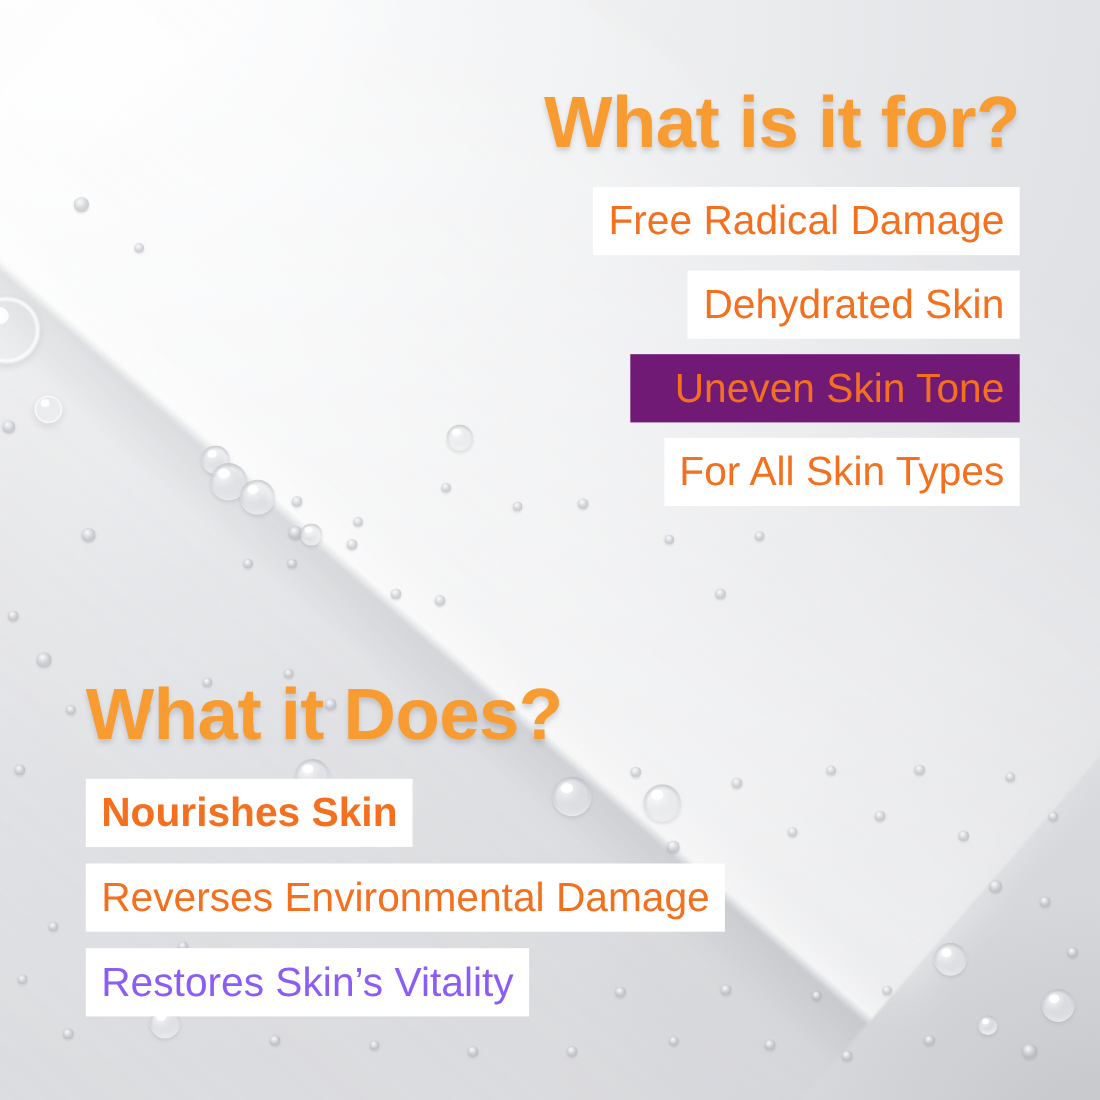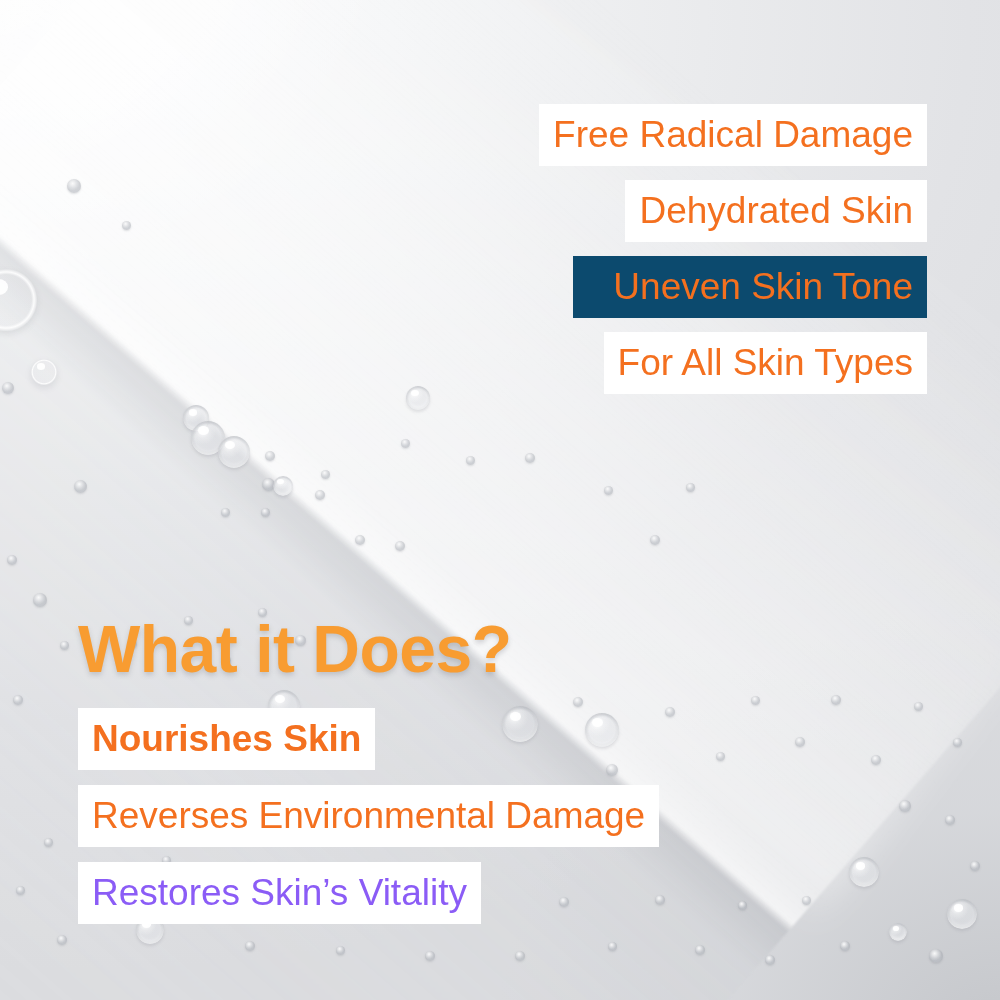--- a/index.html
+++ b/index.html
@@ -231,24 +231,25 @@
       <div class="bubble" style="left: 136px; top: 916px; width: 28px; height: 28px;"></div>
       <div class="bubble tiny" style="left: 99px; top: 875px; width: 10px; height: 10px;"></div>
       <div class="bubble tiny" style="left: 57px; top: 935px; width: 10px; height: 10px;"></div>
       <div class="bubble tiny" style="left: 15.5px; top: 885.5px; width: 9px; height: 9px;"></div>
       <div class="bubble tiny" style="left: 107px; top: 813px; width: 10px; height: 10px;"></div>
       <div class="bubble tiny" style="left: 43.5px; top: 837.5px; width: 9px; height: 9px;"></div>
       <div class="bubble tiny" style="left: 161.5px; top: 855.5px; width: 9px; height: 9px;"></div>
     </div>
 
   <div class="block" id="what-for-block">
+    <span class="heading" style="color: rgb(248, 156, 49);">What is it for?</span>
     <div class="pill-list">
       <span class="pill" style="color: rgb(244, 112, 31); background: rgb(255, 255, 255);">Free Radical Damage</span>
       <span class="pill" style="color: rgb(244, 112, 31); background: rgb(255, 255, 255);">Dehydrated Skin</span>
-      <span class="pill" style="color: rgb(244, 112, 31); background: #0c4a6e; padding-left: 40px;">Uneven Skin Tone</span>
+      <span class="pill" style="color: rgb(244, 112, 31); background: #701a75; padding-left: 40px;">Uneven Skin Tone</span>
       <span class="pill" style="color: rgb(244, 112, 31); background: rgb(255, 255, 255);">For All Skin Types</span>
     </div>
   </div>
 
   <div class="block" id="what-does-block">
     <span class="heading" style="color: rgb(248, 156, 49);">What it Does?</span>
     <div class="pill-list">
       <span class="pill" style="color: rgb(244, 112, 31); background: rgb(255, 255, 255); font-weight: bold;">Nourishes Skin</span>
       <span class="pill" style="color: rgb(244, 112, 31); background: rgb(255, 255, 255);">Reverses Environmental Damage</span>
       <span class="pill" style="color: #8b5cf6; background: rgb(255, 255, 255);">Restores Skin’s Vitality</span>

